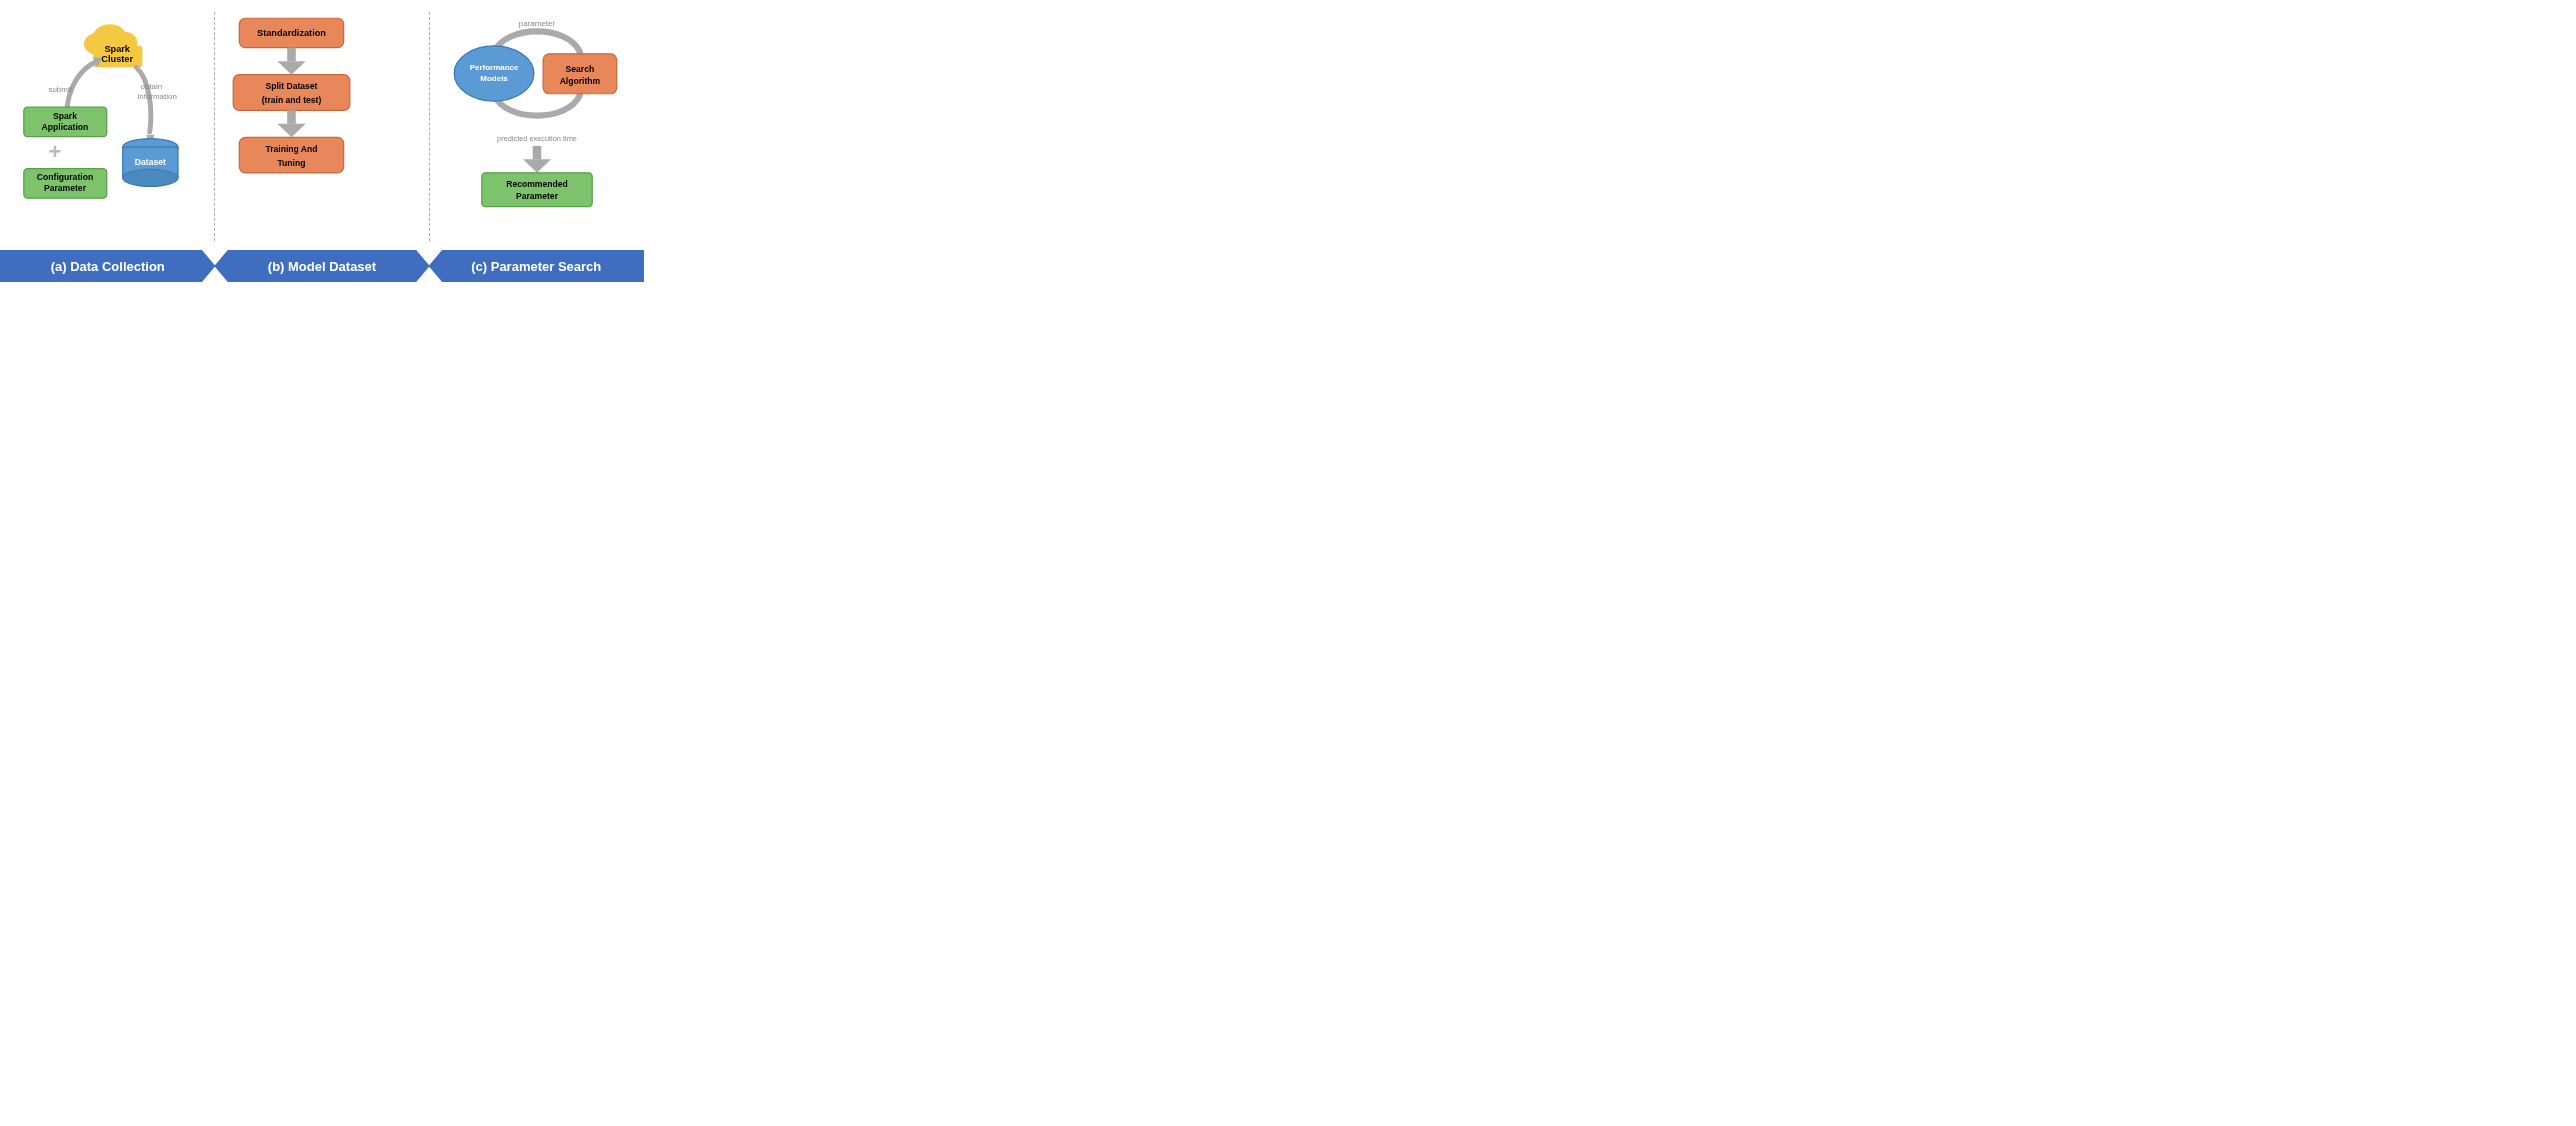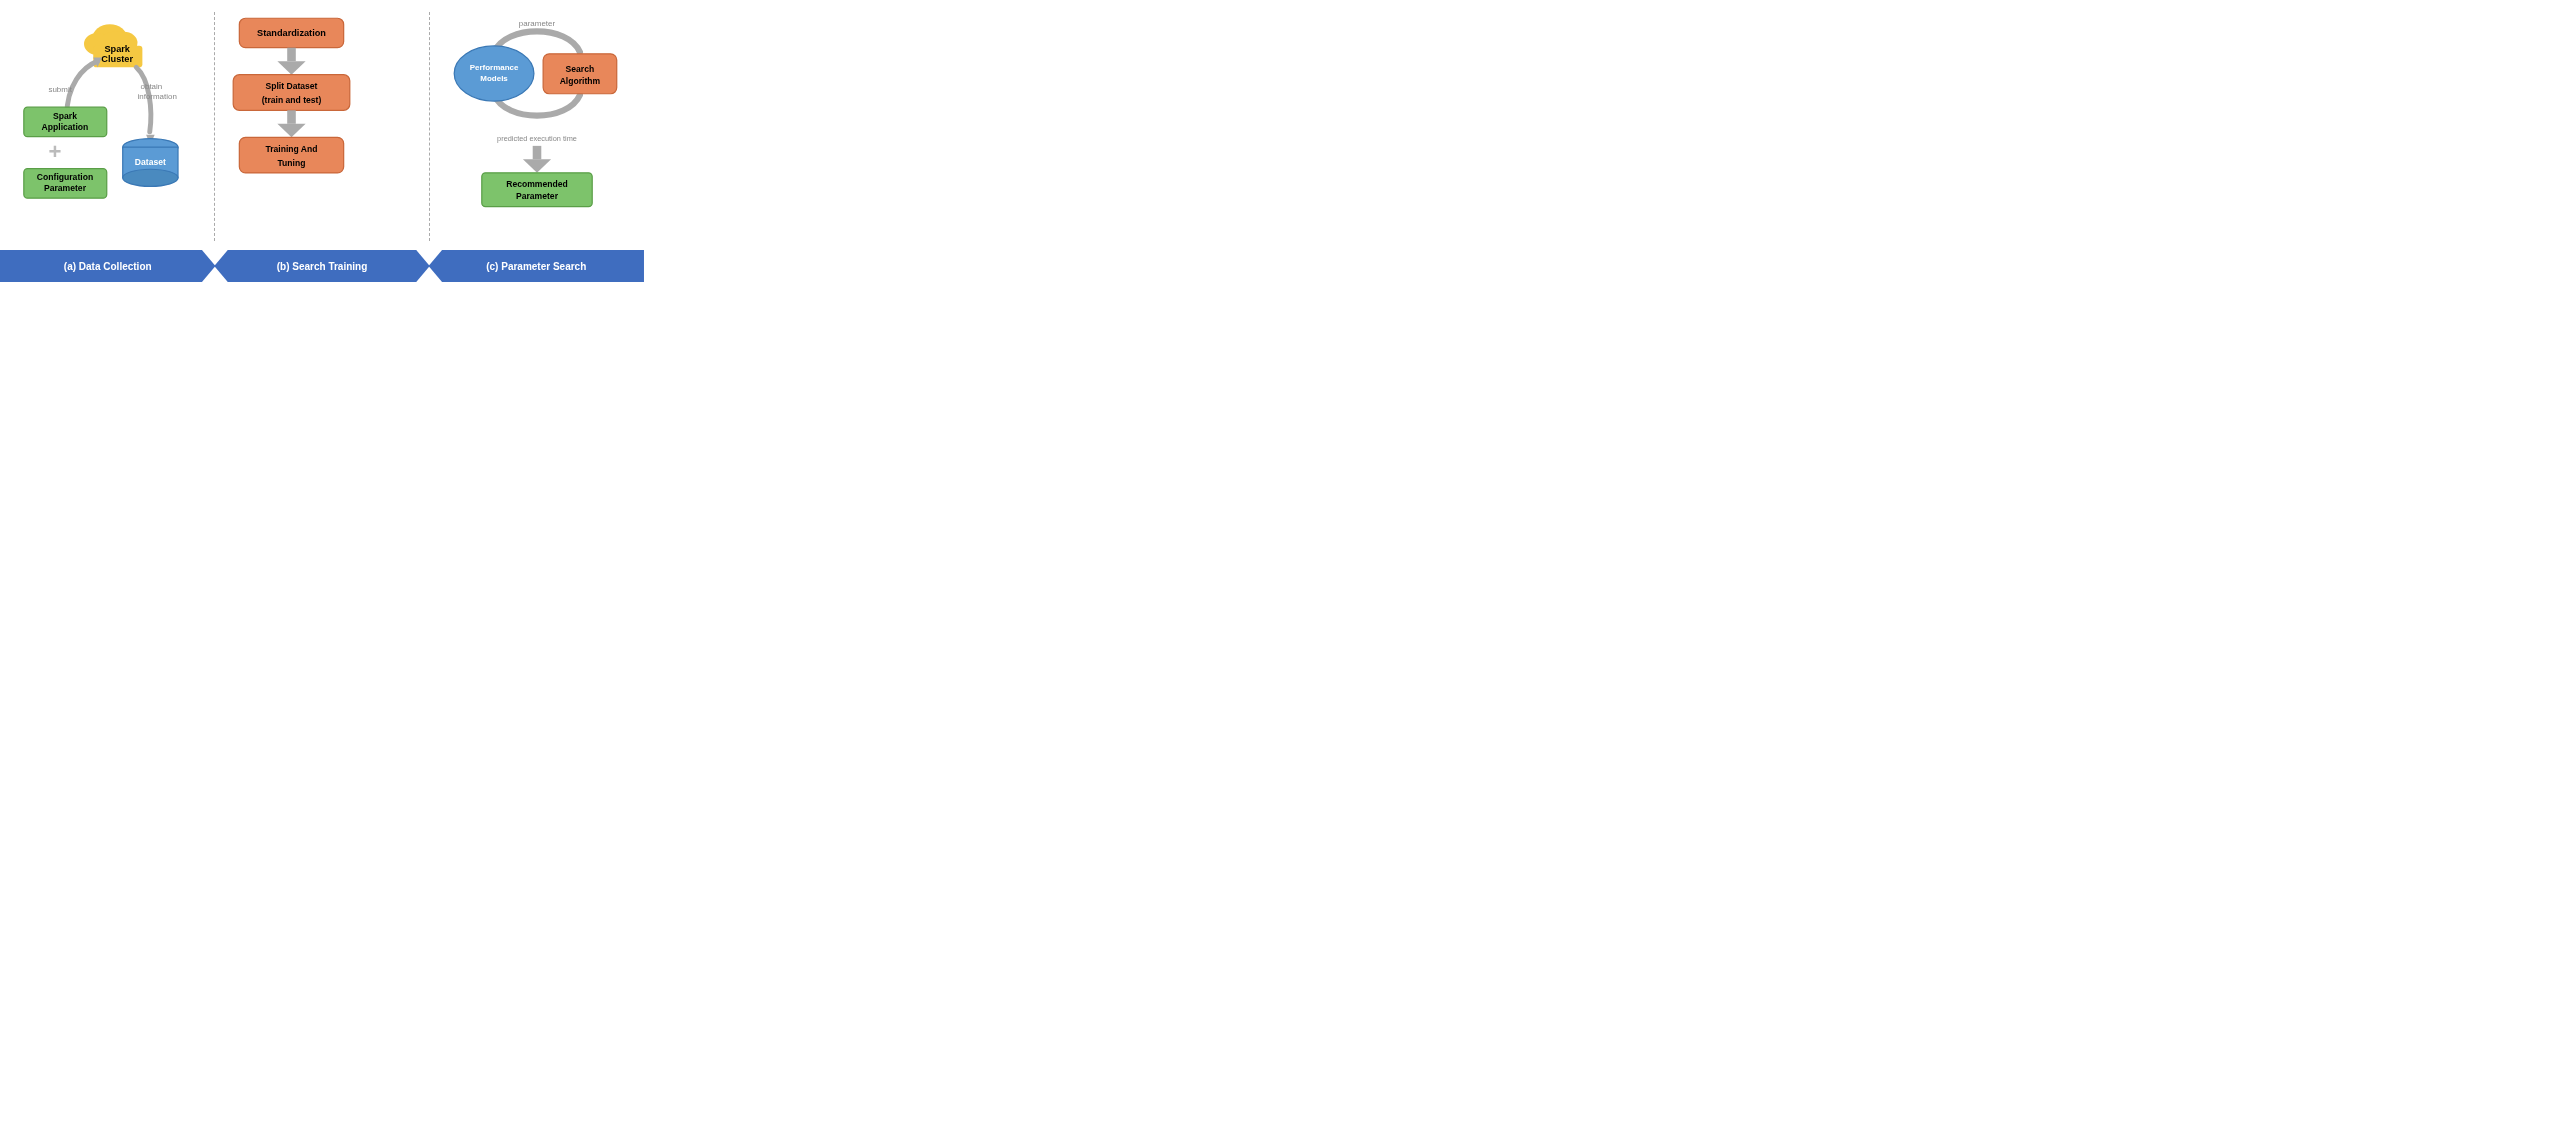--- a/index.html
+++ b/index.html
@@ -35,21 +35,21 @@
       margin-top: 2.5px;
     }
     .banner-section {
       flex: 1;
       background: #3f6dbf;
       display: flex;
       align-items: center;
       justify-content: center;
       color: white;
       font-weight: bold;
-      font-size: 10px;
+      font-size: 13px;
       position: relative;
       clip-path: polygon(0 0, calc(100% - 12.3px) 0, 100% 50%, calc(100% - 12.3px) 100%, 0 100%);
     }
     .banner-section:not(:first-child) {
       clip-path: polygon(12.3px 0, calc(100% - 12.3px) 0, 100% 50%, calc(100% - 12.3px) 100%, 12.3px 100%, 0 50%);
       margin-left: -0.6px;
     }
     .banner-section:last-child {
       clip-path: polygon(12.3px 0, 100% 0, 100% 100%, 12.3px 100%, 0 50%);
     }
@@ -186,21 +186,21 @@
       </svg>
     </div>
 
   </div>
 
   <div class="bottom-banner">
     <div class="banner-section" style="clip-path: polygon(0 0, calc(100% - 13.5px) 0, 100% 50%, calc(100% - 13.5px) 100%, 0 100%);">
       <span>(a)  Data Collection</span>
     </div>
     <div class="banner-section" style="clip-path: polygon(13.5px 0, calc(100% - 13.5px) 0, 100% 50%, calc(100% - 13.5px) 100%, 13.5px 100%, 0 50%); margin-left:-1.2px;">
-      <span>(b)  Search Training</span>
+      <span>(b)  Model Dataset</span>
     </div>
     <div class="banner-section" style="clip-path: polygon(13.5px 0, 100% 0, 100% 100%, 13.5px 100%, 0 50%); margin-left:-1.2px;">
       <span>(c)  Parameter Search</span>
     </div>
   </div>
 
 </div>
 
 
 </body></html>

